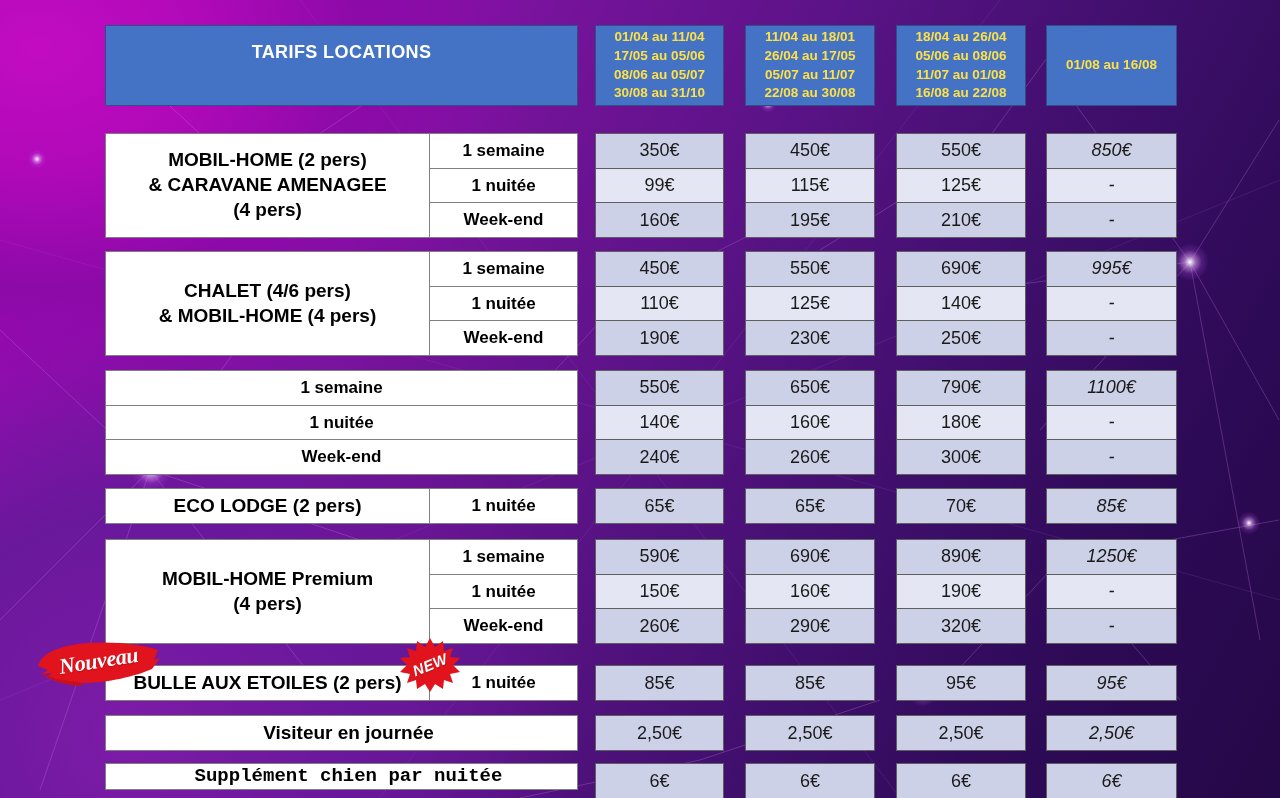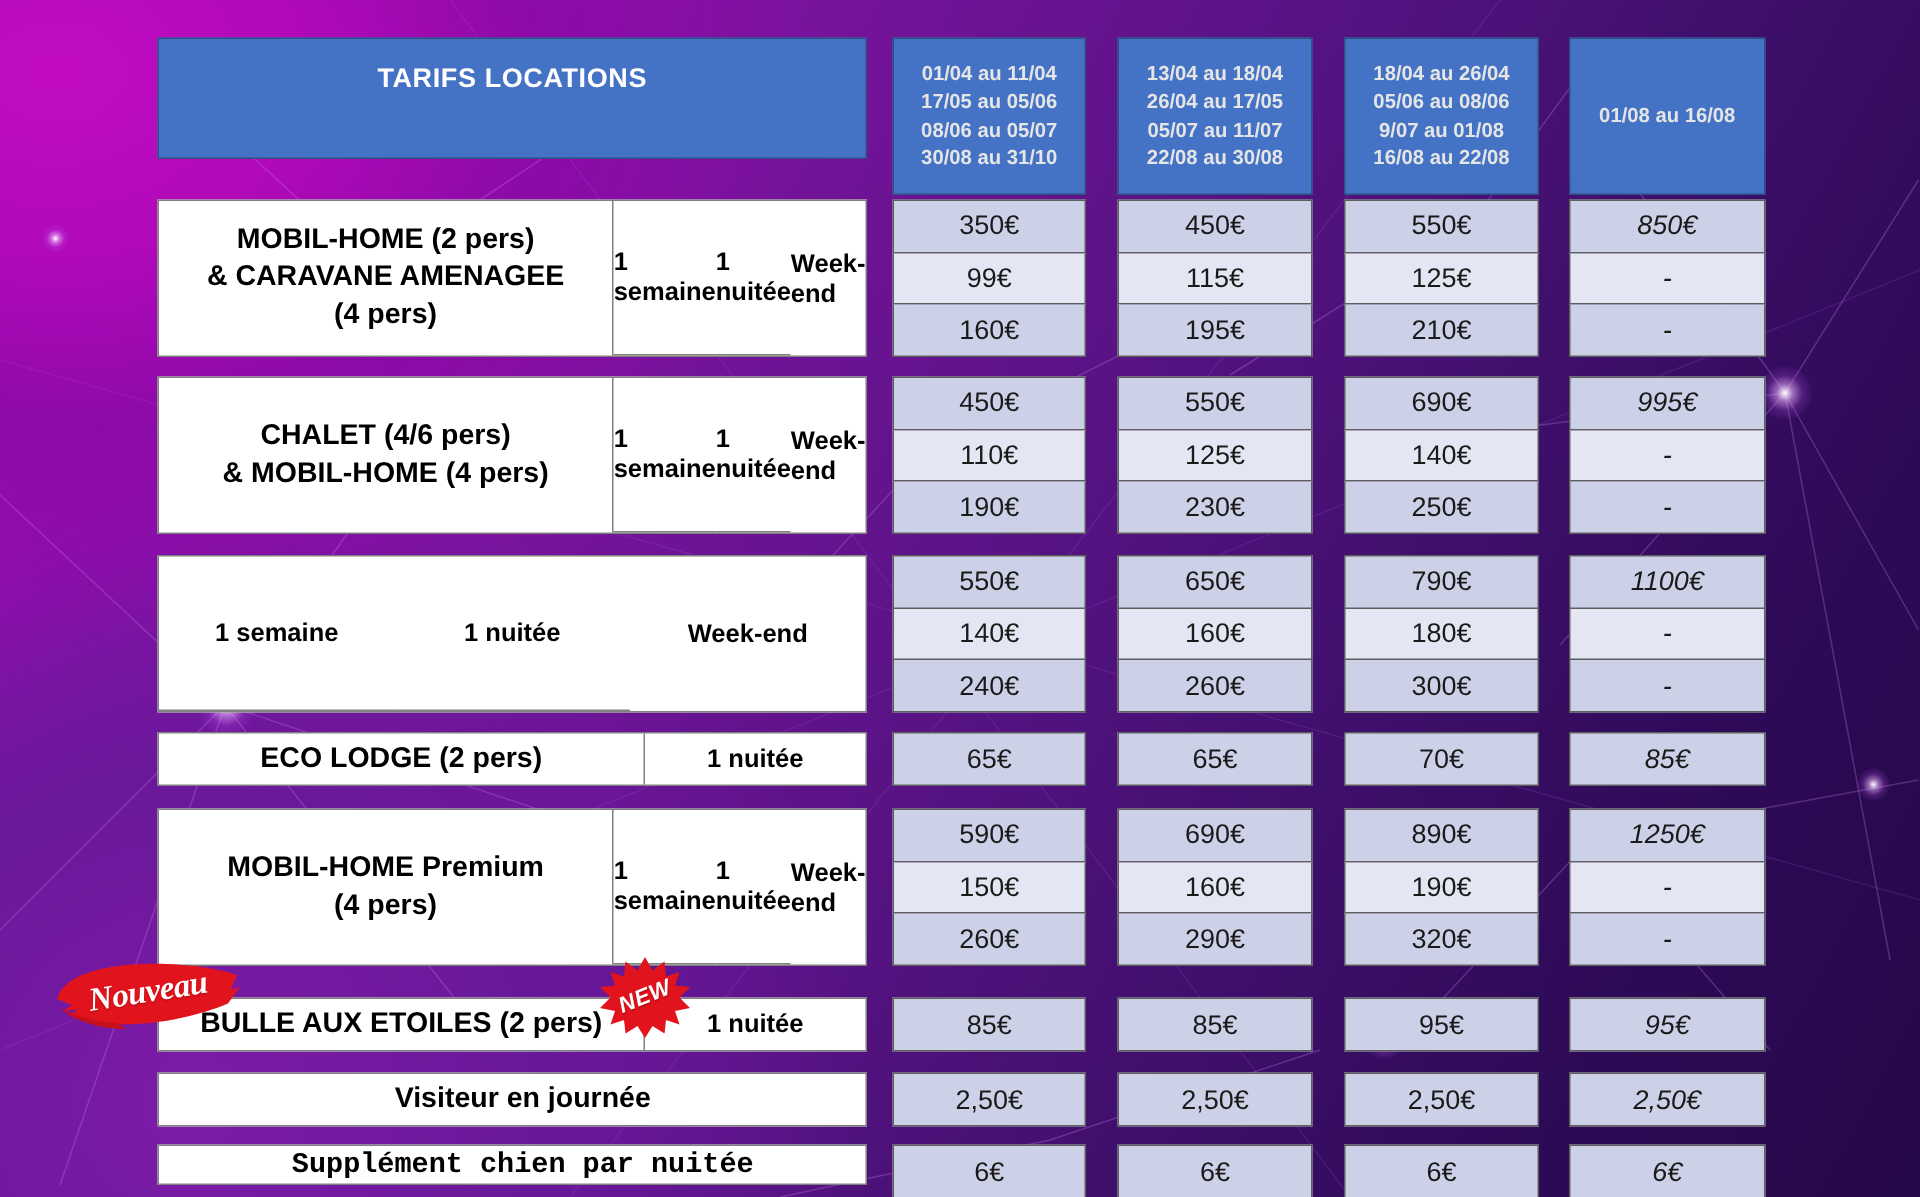--- a/index.html
+++ b/index.html
@@ -62,21 +62,21 @@
     justify-content: center;
     text-align: center;
     padding: 0 6px;
     font-weight: bold;
     font-size: 19px;
     color: #000;
     line-height: 1.30;
     border-right: 1px solid #808080;
   }
   .prod-cell.full { width: 473px; border-right: none; padding-left: 20px; }
-  .dur-col { flex: 1; display: flex; flex-direction: row; }
+  .dur-col { flex: 1; display: flex; flex-direction: column; }
   .dur-cell {
     flex: 1;
     display: flex;
     align-items: center;
     justify-content: center;
     font-weight: bold;
     font-size: 17px;
     color: #000;
     border-bottom: 1px solid #808080;
     box-sizing: border-box;
@@ -118,27 +118,27 @@
     border: 1px solid #2f4f86;
     box-sizing: border-box;
     display: flex; align-items: center; justify-content: center;
     color: #ffffff;
     font-weight: bold;
     font-size: 18px;
     letter-spacing: 0.4px;
     padding-bottom: 26px;
   }
   .hdr-col {
-    position: absolute; top: 0; height: 105px;
+    position: absolute; top: 0; height: 81px;
     background: #4472c4;
     border: 1px solid #2f4f86;
     box-sizing: border-box;
     display: flex; flex-direction: column;
     align-items: center; justify-content: center;
-    color: #e5e5e5;
+    color: #fde047;
     font-weight: bold;
     font-size: 13.5px;
     line-height: 1.38;
     text-align: center;
   }
 
   
   #nouveau-ribbon {
     position: absolute;
     left: 32px;
@@ -235,30 +235,30 @@
       <div id="title-cell">TARIFS LOCATIONS</div>
 
       <div class="hdr-col pcol-0" style="left:490px; width:129px;">
         <span>01/04 au 11/04</span>
         <span>17/05 au 05/06</span>
         <span>08/06 au 05/07</span>
         <span>30/08 au 31/10</span>
       </div>
 
       <div class="hdr-col" style="left:640px; width:130px;">
-        <span>13/04 au 18/04</span>
+        <span>11/04 au 18/01</span>
         <span>26/04 au 17/05</span>
         <span>05/07 au 11/07</span>
         <span>22/08 au 30/08</span>
       </div>
 
       <div class="hdr-col" style="left:791px; width:130px;">
         <span>18/04 au 26/04</span>
         <span>05/06 au 08/06</span>
-        <span>9/07 au 01/08</span>
+        <span>11/07 au 01/08</span>
         <span>16/08 au 22/08</span>
       </div>
 
       <div class="hdr-col" style="left:941px; width:131px;">
         <span>01/08 au 16/08</span>
       </div>
     </div>
 
     <div id="blocks-host">
         <div class="row-block" style="top: 108px; height: 105px; width: 1073px;">

